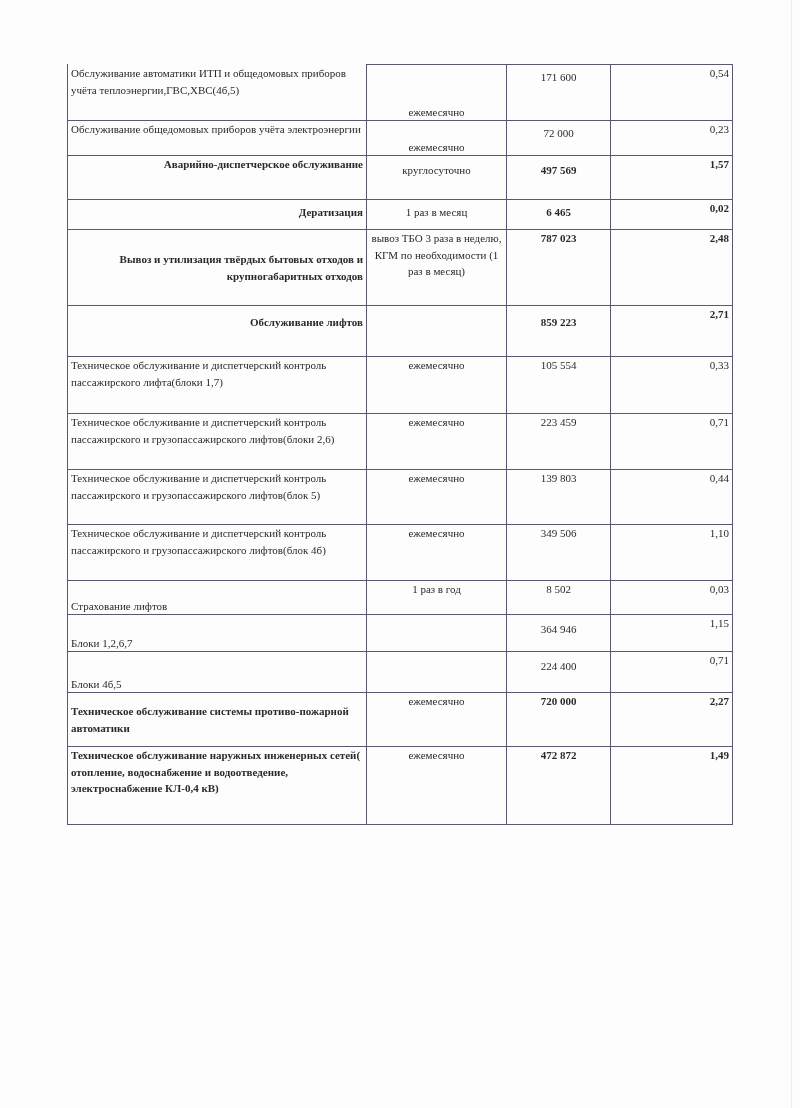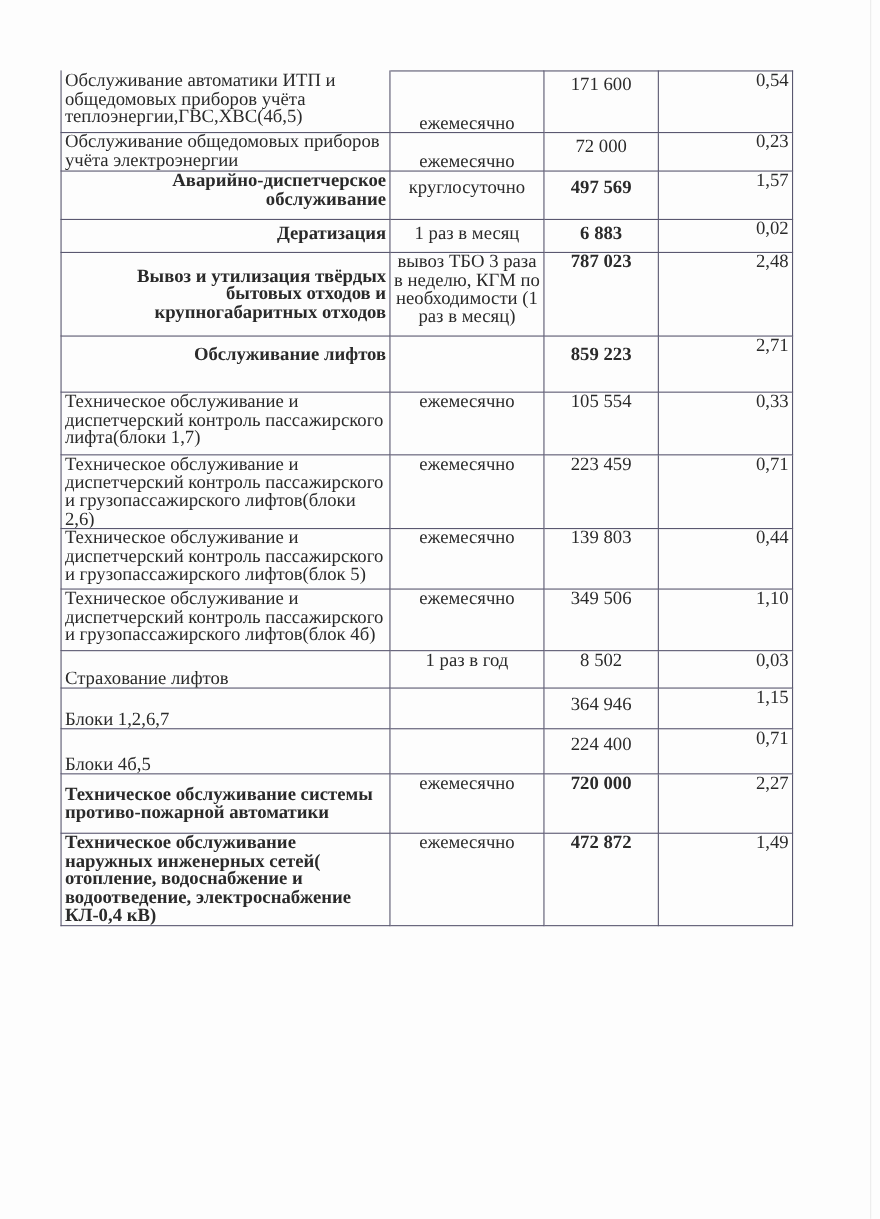--- a/index.html
+++ b/index.html
@@ -22,26 +22,26 @@
       background: #fdfdfd;
     }
     .scan-edge {
       position: absolute;
       right: 8px; top: 0;
       width: 1px; height: 1108px;
       background: #ececec;
     }
     table.svc {
       position: absolute;
-      left: 55px;
+      left: 67px;
       top: 64px;
       width: 665px;
       border-collapse: collapse;
       table-layout: fixed;
-      font-size: 17px;
+      font-size: 11px;
       line-height: 16.5px;
     }
     table.svc col.c1 { width: 299px; }
     table.svc col.c2 { width: 140px; }
     table.svc col.c3 { width: 104px; }
     table.svc col.c4 { width: 122px; }
     table.svc td {
       border: 1px solid #5a5870;
       padding: 0 3px;
       vertical-align: top;
@@ -59,21 +59,21 @@
     td.name.vmid { vertical-align: middle; }
     td.name.vbot { vertical-align: bottom; font-family: Liberation Serif, serif; }
     .bold { font-weight: bold; }
     .dot {
       display: block;
       text-align: center;
       line-height: 8px;
       height: 8px;
       font-weight: bold;
     }
-    .bold .rate-num, td.rate.bold { font-weight: normal; }
+    .bold .rate-num, td.rate.bold { font-weight: bold; }
   </style>
 </head>
 <body>
 
 <div class="page">
   <div class="scan-edge"></div>
 
   <table class="svc">
     <colgroup>
       <col class="c1">
@@ -101,21 +101,21 @@
       <tr style="height:44px">
         <td class="name center bold">Аварийно-диспетчерское обслуживание</td>
         <td class="freq" style="vertical-align:top;padding-top:6px">круглосуточно</td>
         <td class="amount top bold" style="padding-top:6px">497 569</td>
         <td class="rate bold">1,57</td>
       </tr>
 
       <tr style="height:30px">
         <td class="name center bold" style="padding-top:4px">Дератизация</td>
         <td class="freq" style="vertical-align:top;padding-top:4px">1 раз в месяц</td>
-        <td class="amount top bold">6 883</td>
+        <td class="amount top bold">6 465</td>
         <td class="rate bold">0,02</td>
       </tr>
 
       <tr style="height:76px">
         <td class="name center bold vmid">Вывоз и утилизация твёрдых бытовых отходов и крупногабаритных отходов</td>
         <td class="freq">вывоз ТБО 3 раза в неделю, КГМ по необходимости (1 раз в месяц)</td>
         <td class="amount bold">787 023</td>
         <td class="rate bold">2,48</td>
       </tr>
 

